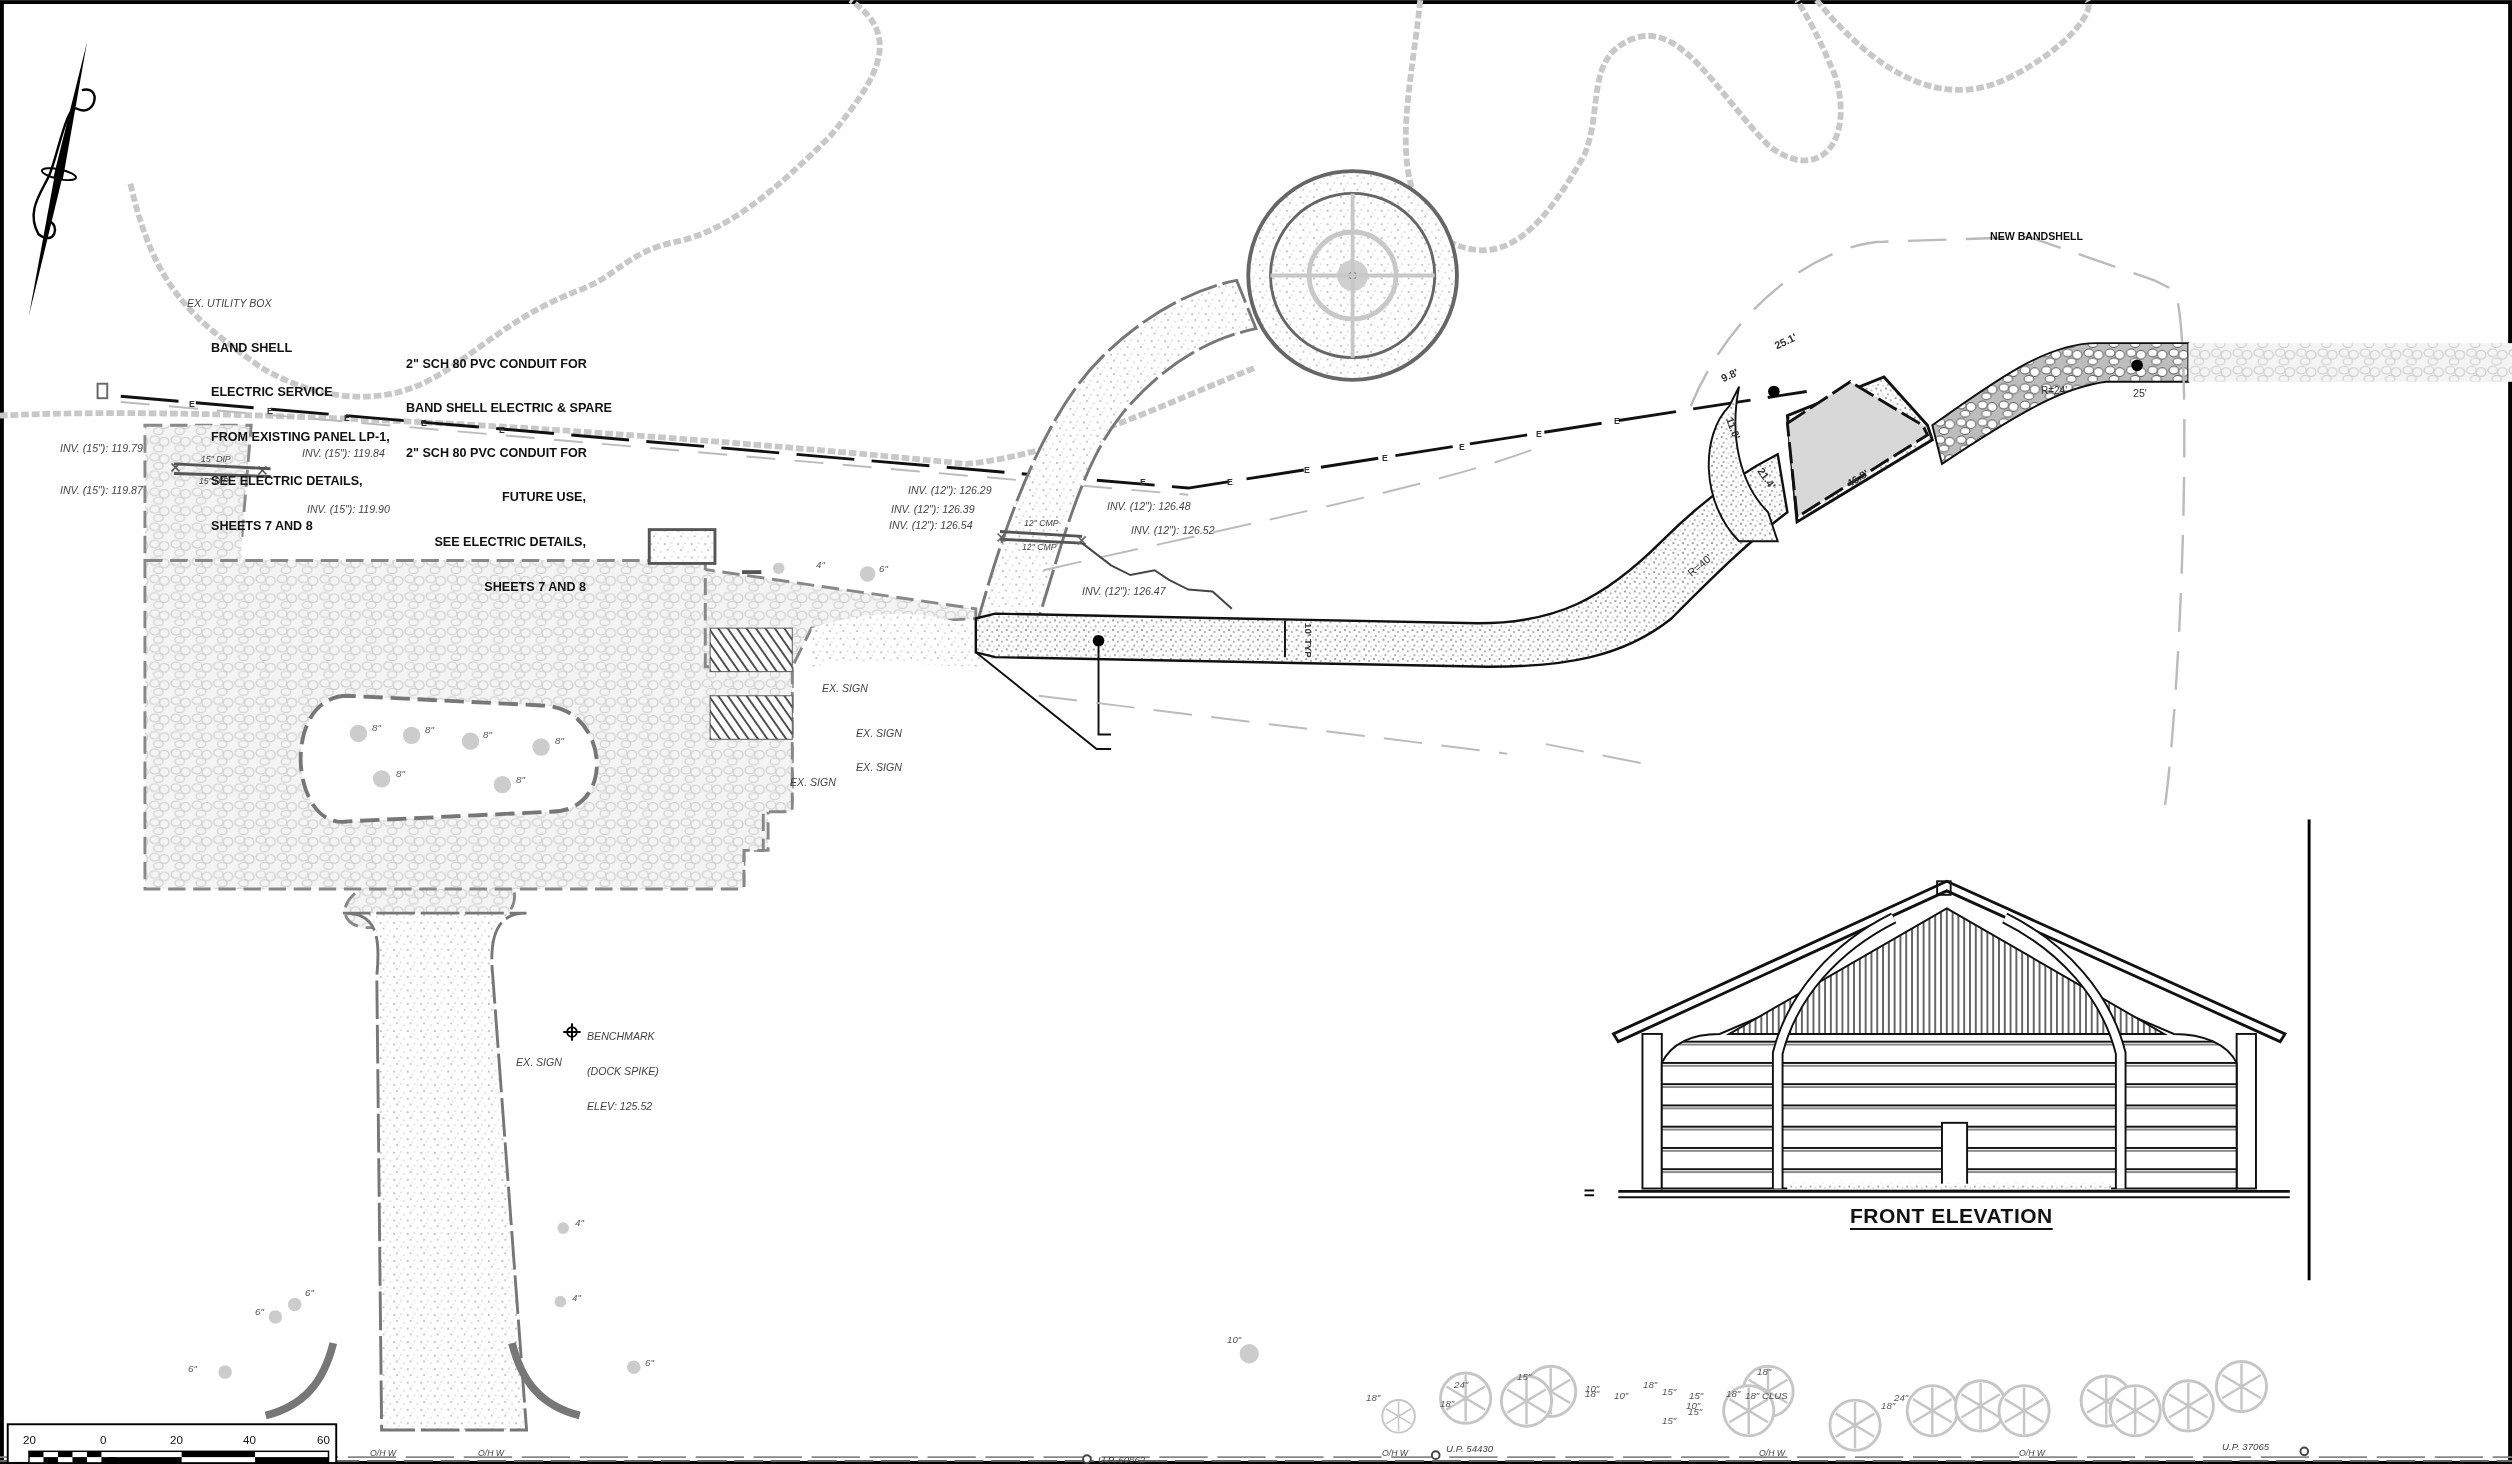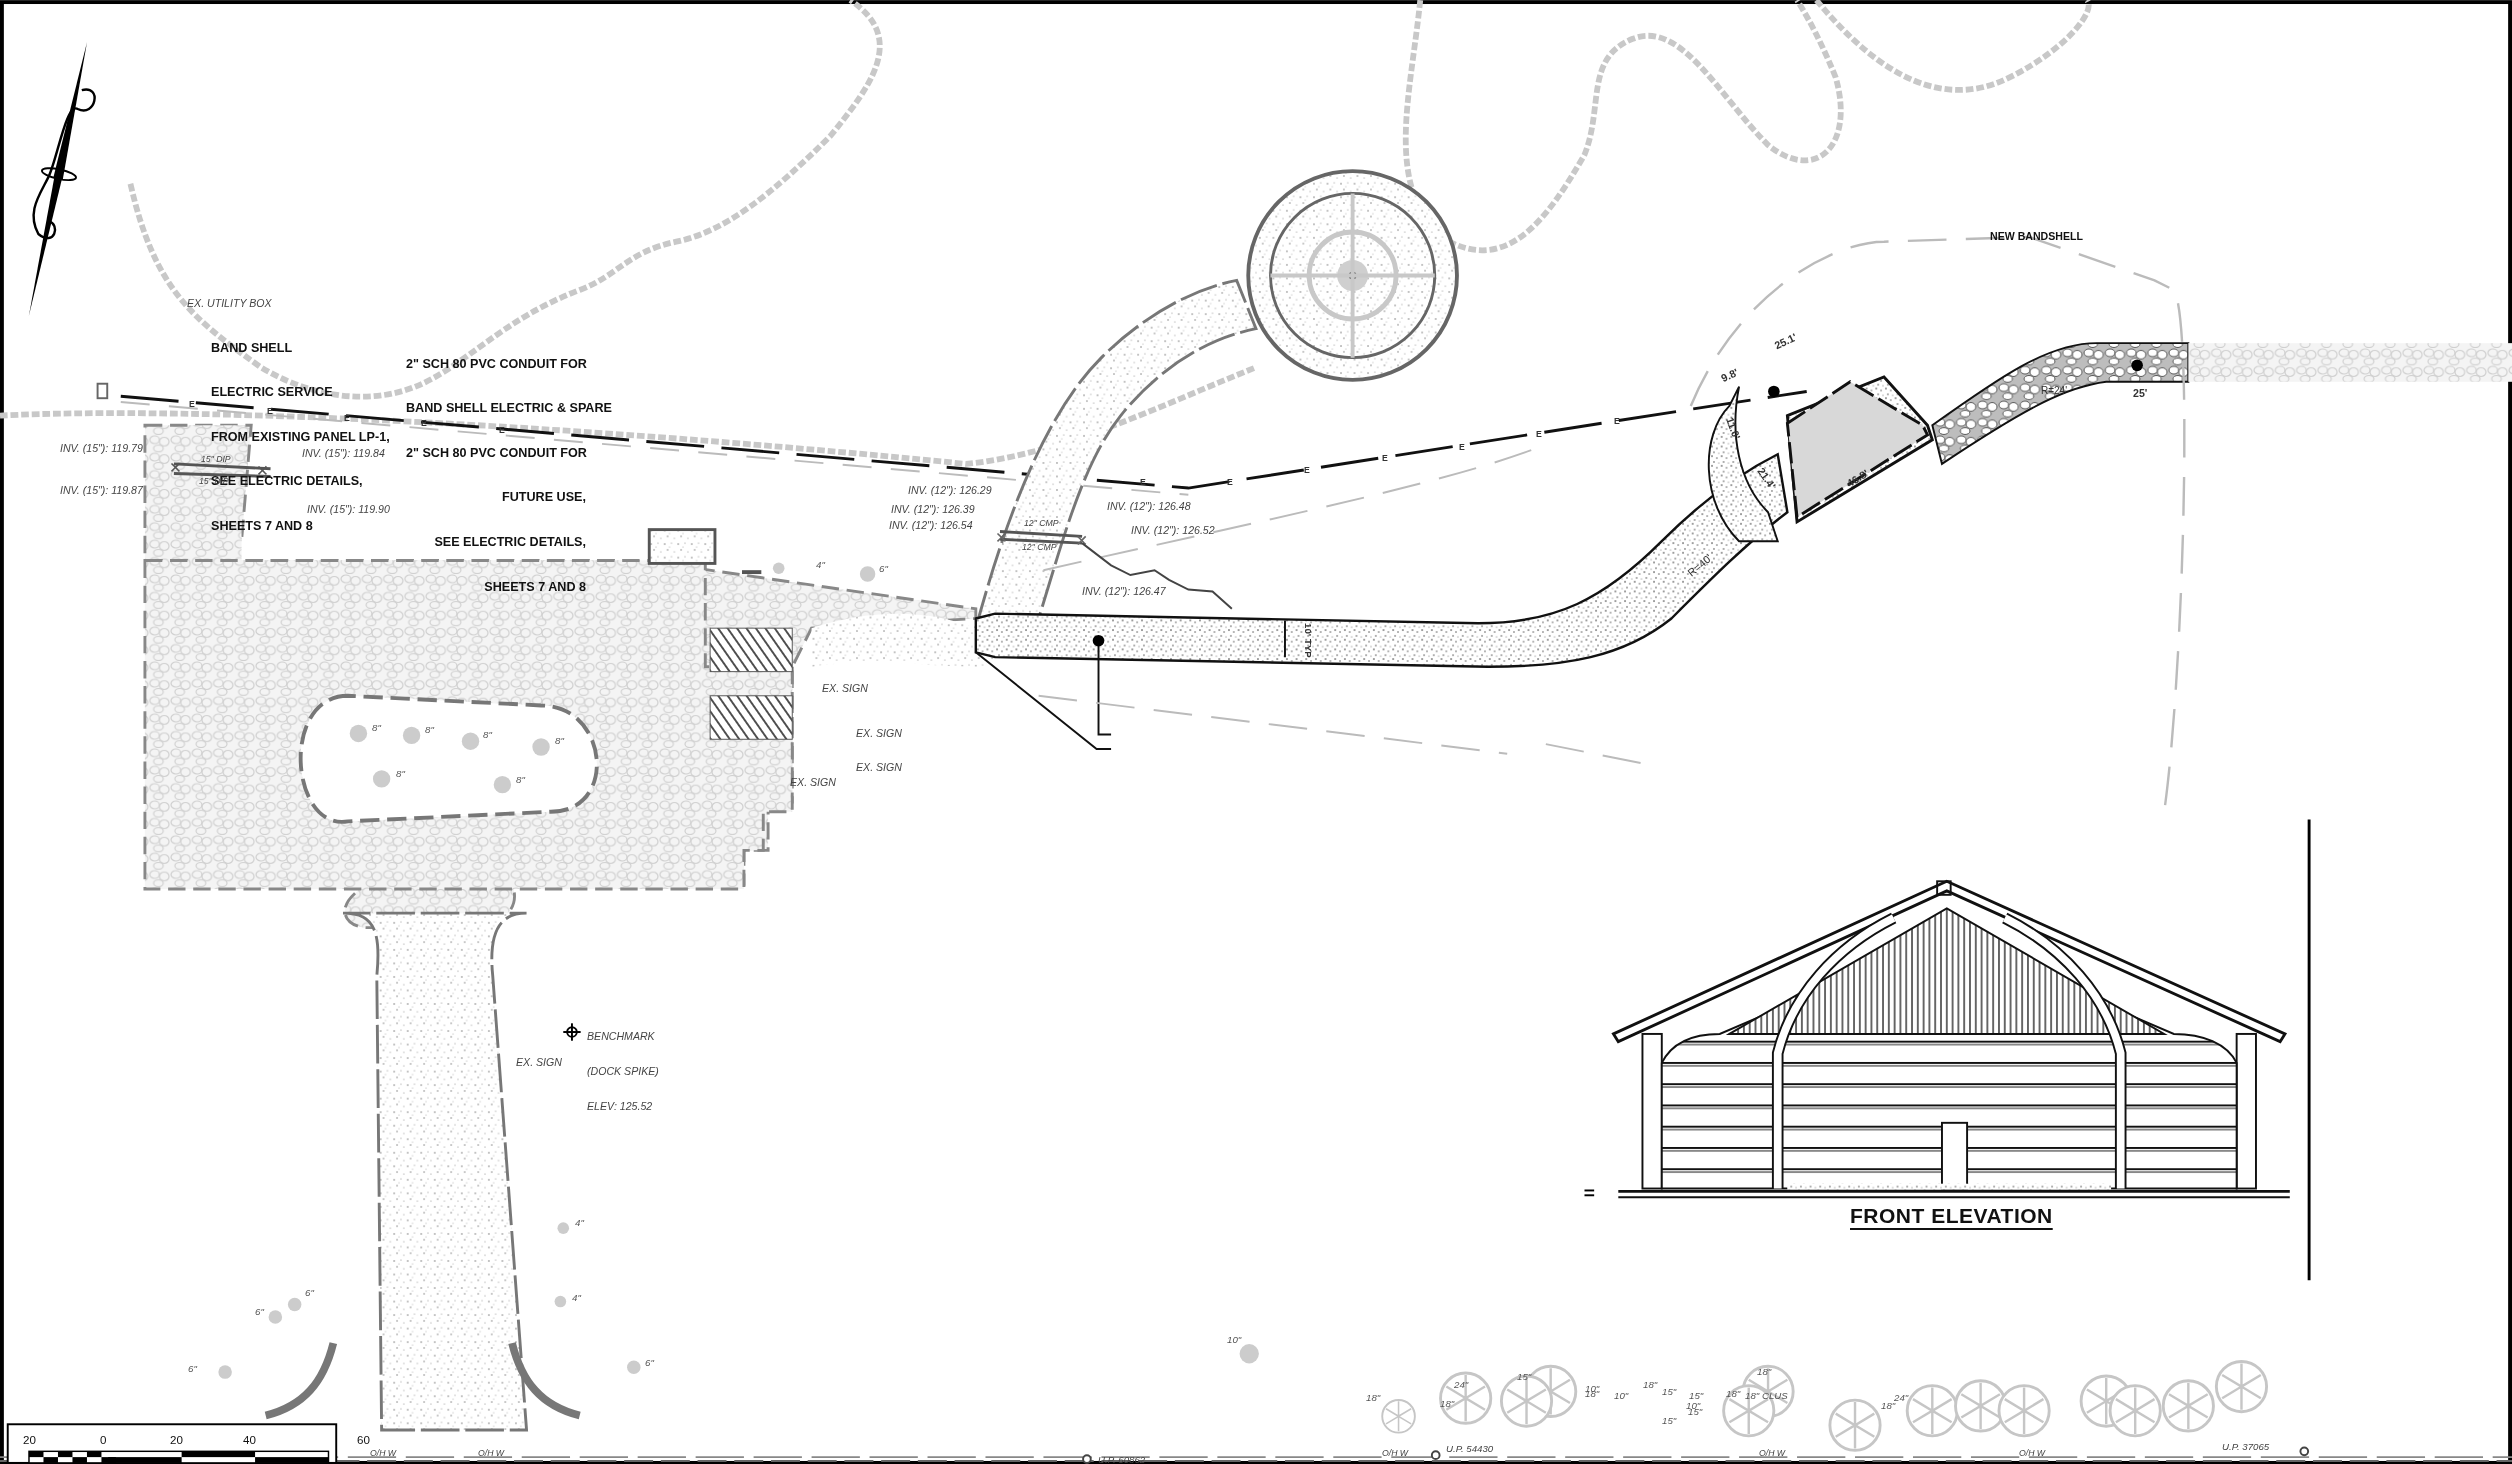--- a/index.html
+++ b/index.html
@@ -283,21 +283,21 @@
   <div>ELEV: 125.52</div>
 </div>
 
 <div class="lbl" style="left:1774px;top:336px;font-size:10.6px;font-weight:bold;transform:rotate(-25deg);">25.1'</div>
 <div class="lbl" style="left:1721px;top:370px;font-size:10.6px;font-weight:bold;transform:rotate(-25deg);">9.8'</div>
 <div class="lbl" style="left:1722px;top:423px;font-size:10.6px;font-weight:bold;transform:rotate(70deg);">11.0'</div>
 <div class="lbl" style="left:1755px;top:473px;font-size:10.6px;font-weight:bold;transform:rotate(55deg);">21.4'</div>
 <div class="lbl" style="left:1846px;top:473px;font-size:10.6px;font-weight:bold;transform:rotate(-32deg);">46.8'</div>
 <div class="lbl" style="left:2041px;top:386px;font-size:10px;">R=24'</div>
 <div class="lbl" style="left:1686px;top:560px;font-size:10.6px;transform:rotate(-40deg);">R=40'</div>
-<div class="lbl" style="left:2133px;top:388px;font-size:10.6px;font-weight:bold;">25'</div>
+<div class="lbl" style="left:2133px;top:388px;font-size:10.6px;font-weight:normal;">25'</div>
 <div class="lbl" style="left:1293px;top:628px;font-size:9.7px;font-weight:bold;transform:rotate(90deg);">
   <span>10'</span> <span>TYP</span>
 </div>
 
 <div class="lbl" style="left:189px;top:400px;font-size:8.7px;font-weight:bold;">E</div>
 <div class="lbl" style="left:267px;top:407px;font-size:8.7px;font-weight:bold;">E</div>
 <div class="lbl" style="left:344px;top:414px;font-size:8.7px;font-weight:bold;">E</div>
 <div class="lbl" style="left:421px;top:419px;font-size:8.7px;font-weight:bold;">E</div>
 <div class="lbl" style="left:499px;top:426px;font-size:8.7px;font-weight:bold;">E</div>
 <div class="lbl" style="left:1140px;top:478px;font-size:8.7px;font-weight:bold;">E</div>
@@ -351,14 +351,14 @@
 <div class="lbl ital" style="left:1382px;top:1449px;font-size:8.7px;">O/H W</div>
 <div class="lbl ital" style="left:1759px;top:1449px;font-size:8.7px;">O/H W</div>
 <div class="lbl ital" style="left:2019px;top:1449px;font-size:8.7px;">O/H W</div>
 
 <div class="lbl title-elev" style="left:1850px;top:1205px;">FRONT ELEVATION</div>
 
 <div class="lbl scale-lbl" style="left:23px;top:1434px;">20</div>
 <div class="lbl scale-lbl" style="left:100px;top:1434px;">0</div>
 <div class="lbl scale-lbl" style="left:170px;top:1434px;">20</div>
 <div class="lbl scale-lbl" style="left:243px;top:1434px;">40</div>
-<div class="lbl scale-lbl" style="left:317px;top:1434px;margin-left:40px;">60</div>
+<div class="lbl scale-lbl" style="left:317px;top:1434px;">60</div>
 
 
 </body></html>

